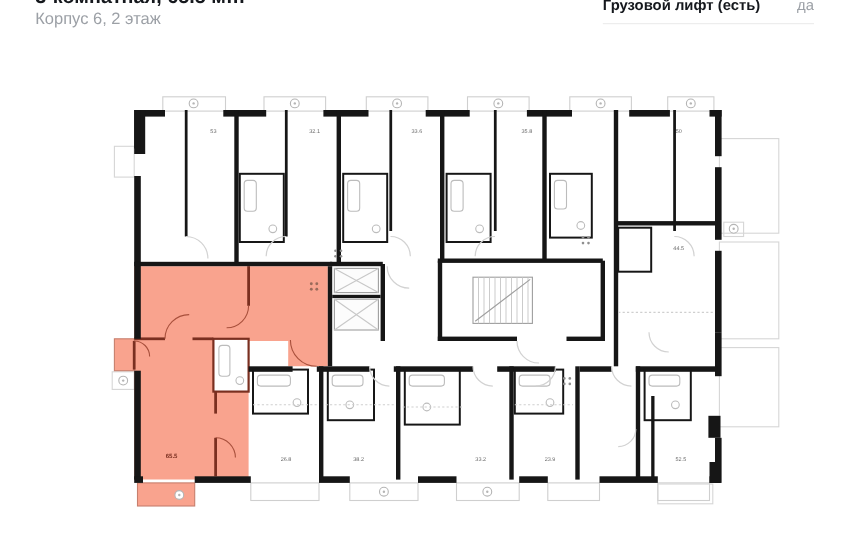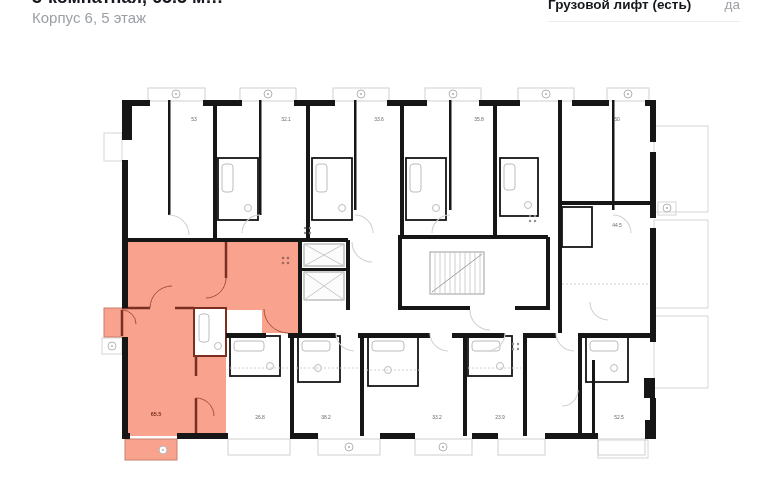--- a/index.html
+++ b/index.html
@@ -16,21 +16,21 @@
   .plan-wrap{position:absolute;left:0;top:55px;width:770px;height:445px;}
   svg text{font-family:"Liberation Sans",sans-serif;}
 </style>
 </head>
 <body>
 
 <div class="page">
 
   <div class="hdr-left">
     <div class="hdr-title">3-комнатная, 65.5 м…</div>
-    <div class="hdr-sub">Корпус 6, 5 этаж</div>
+    <div class="hdr-sub">Корпус 6, 2 этаж</div>
   </div>
 
   <div class="hdr-right">
     <div class="spec-row">
       <span class="spec-label">Грузовой лифт (есть)</span>
       <span class="spec-value">да</span>
     </div>
     <hr class="spec-divider">
   </div>
 

